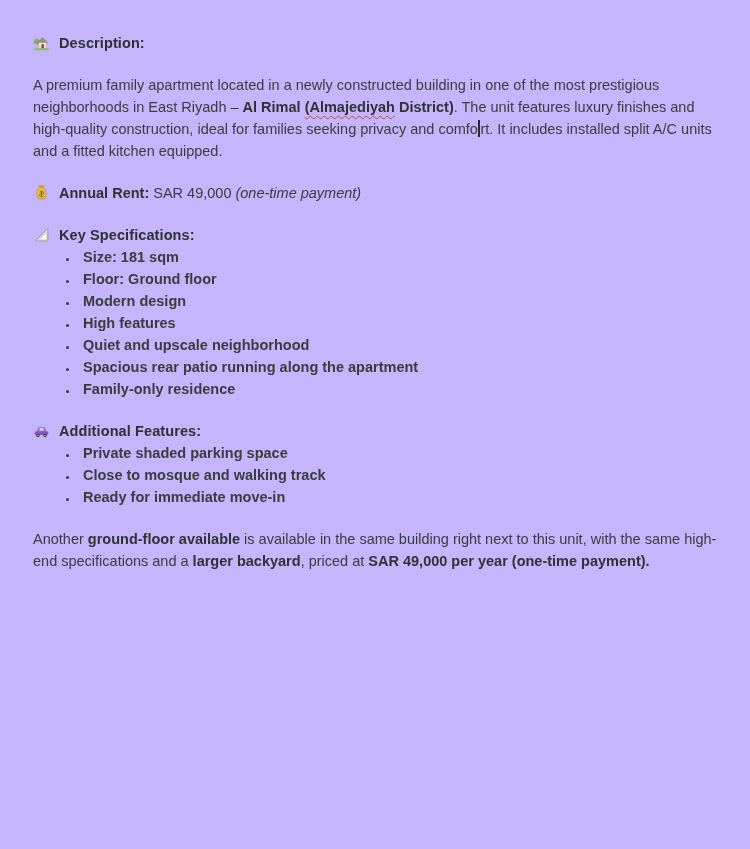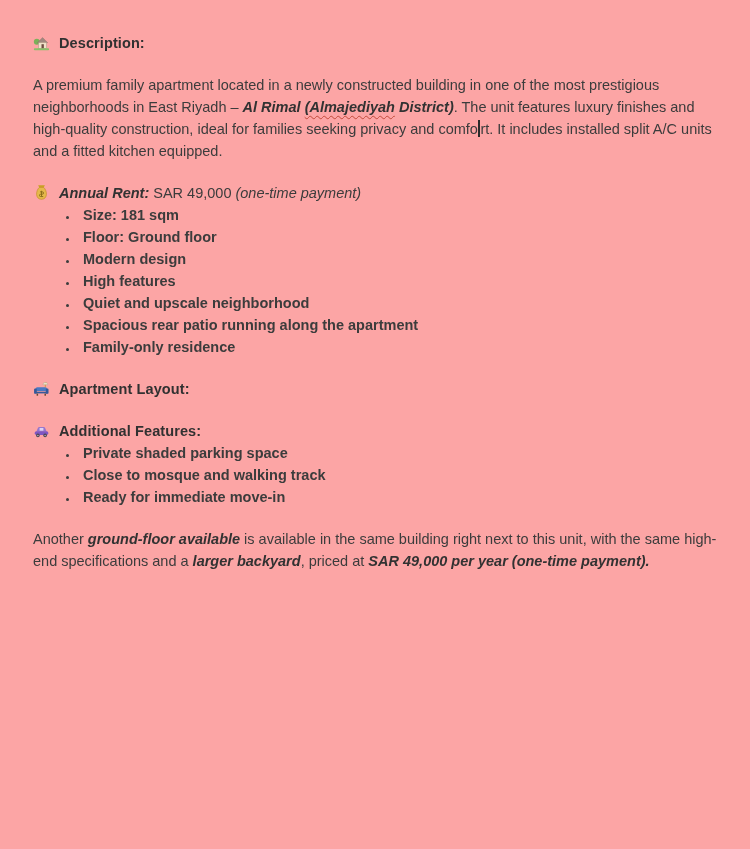--- a/index.html
+++ b/index.html
@@ -14,34 +14,34 @@
     font-family: "Liberation Sans", sans-serif;
     color: #3c3c3c;
   }
   .page {
     box-sizing: border-box;
     width: 750px;
     height: 849px;
     padding: 32px 32px 0 33px;
     font-size: 14.5px;
     line-height: 22px;
-    background: #fca5a5;
+    background: #c4b5fd;
   }
   .page > * { margin: 0; }
   .page > * + * { margin-top: 20px; }
 
   .sec-head {
     font-size: 14.5px;
     line-height: 22px;
     font-weight: 700;
     color: #313131;
     letter-spacing: 0.1px;
   }
   p.para { color: #3c3c3c; }
-  b { font-weight: 700; color: #323232; font-style: italic; }
+  b { font-weight: 700; color: #323232; }
   i { }
 
   ul.blist {
     list-style: disc;
     padding: 0 0 0 46px;
     margin: 0;
     font-weight: bold;
   }
   ul.blist li {
     padding-left: 4px;
@@ -93,41 +93,35 @@
         </svg></span><span>Description:</span></h3>
 
   <p class="para"><span>A premium family apartment located in a newly constructed building in one of the most prestigious neighborhoods in East Riyadh – </span><b>Al Rimal </b><b class="misspell">(Almajediyah</b><b> District)</b><span>. The unit features luxury finishes and high-quality construction, ideal for families seeking privacy and comfo</span><span class="caret"></span><span>rt. It includes installed split A/C units and a fitted kitchen equipped.</span></p>
 
   <p class="para"><span class="ic"><svg viewBox="0 0 16 16">
           <path d="M6 3.2 L4.8 1.2 L11.2 1.2 L10 3.2 Z" fill="#c9a227"></path>
           <path d="M6 3.2 C2.4 6.2 2 14.4 8 14.4 C14 14.4 13.6 6.2 10 3.2 Z" fill="#e6b84c" stroke="#b8860b" stroke-width="0.5"></path>
           <path d="M8 6.4 v5 M6.6 7.4 h2.2 a1.1 1.1 0 0 1 0 2.2 h-1.6 a1.1 1.1 0 0 0 0 2.2 h2.4" stroke="#8a6d1a" stroke-width="0.9" fill="none"></path>
         </svg></span><b>Annual Rent:</b><span> SAR 49,000 </span><i>(one-time payment)</i></p>
 
+  <h3 class="sec-head"><span class="ic"><svg viewBox="0 0 16 16">
+          <path d="M2 14 L14 2 L14 14 Z" fill="#d6d6d6" stroke="#9a9a9a" stroke-width="0.8"></path>
+          <path d="M7 12.4 L12.4 7 L12.4 12.4 Z" fill="#ffffff"></path>
+        </svg></span><span>Key Specifications:</span></h3>
 
   <ul class="blist">
     <li>Size: 181 sqm</li>
     <li>Floor: Ground floor</li>
     <li>Modern design</li>
     <li>High features</li>
     <li>Quiet and upscale neighborhood</li>
     <li>Spacious rear patio running along the apartment</li>
     <li>Family-only residence</li>
   </ul>
 
-  <h3 class="sec-head"><span class="ic"><svg viewBox="0 0 16 16">
-          <path d="M11.6 7 L11.6 2.6 L13 2.6" stroke="#c9a227" stroke-width="0.8" fill="none"></path>
-          <path d="M10.6 2.8 h4.8 l-1 -2 h-2.8 Z" fill="#efe0c8" stroke="#b0a088" stroke-width="0.4" transform="translate(-1.4,1.6)"></path>
-          <rect x="2.4" y="6.8" width="10.8" height="3.6" rx="1.6" fill="#4a78c2"></rect>
-          <rect x="1" y="8" width="2.6" height="5" rx="1.1" fill="#35599a"></rect>
-          <rect x="12" y="8" width="2.6" height="5" rx="1.1" fill="#35599a"></rect>
-          <rect x="2.4" y="11" width="11" height="1.6" fill="#35599a"></rect>
-          <rect x="3.4" y="12.8" width="1.4" height="2" fill="#6b4a2f"></rect>
-          <rect x="10.8" y="12.8" width="1.4" height="2" fill="#6b4a2f"></rect>
-        </svg></span><span>Apartment Layout:</span></h3>
 
 
   <h3 class="sec-head"><span class="ic"><svg viewBox="0 0 16 16">
           <path d="M3.2 9 L4.6 5.6 Q5 4.6 6 4.6 h4 Q11 4.6 11.4 5.6 L12.8 9 Z" fill="#9575cd"></path>
           <rect x="6.2" y="5.6" width="3.6" height="2.6" fill="#ded2f2"></rect>
           <rect x="1.6" y="8.6" width="12.8" height="3.6" rx="1.6" fill="#7e57c2"></rect>
           <circle cx="4.6" cy="12.6" r="1.7" fill="#4a4450"></circle>
           <circle cx="11.4" cy="12.6" r="1.7" fill="#4a4450"></circle>
           <circle cx="4.6" cy="12.6" r="0.7" fill="#b9b0c4"></circle>
           <circle cx="11.4" cy="12.6" r="0.7" fill="#b9b0c4"></circle>

